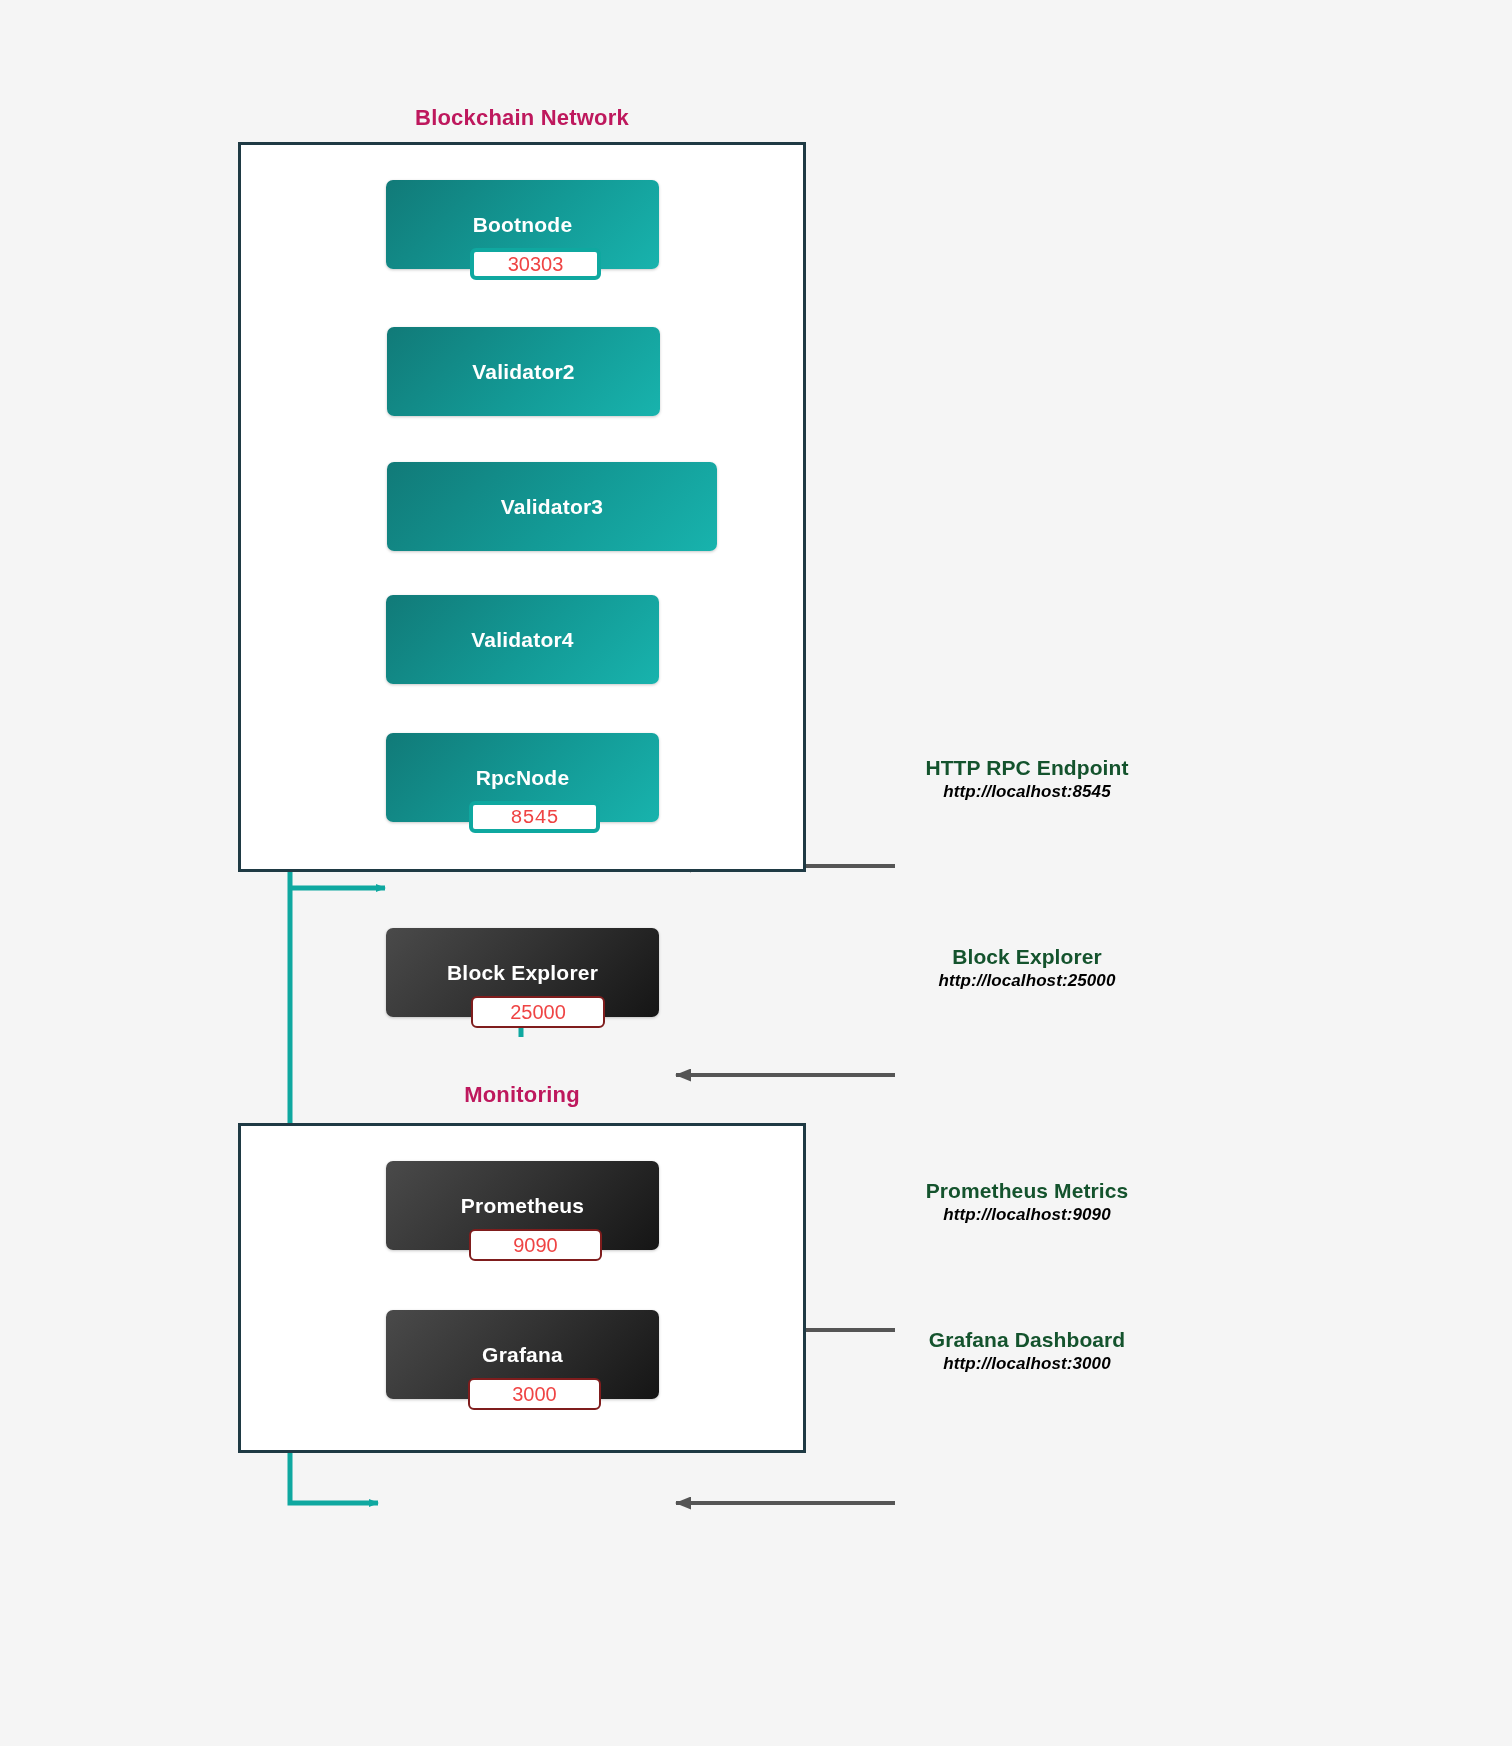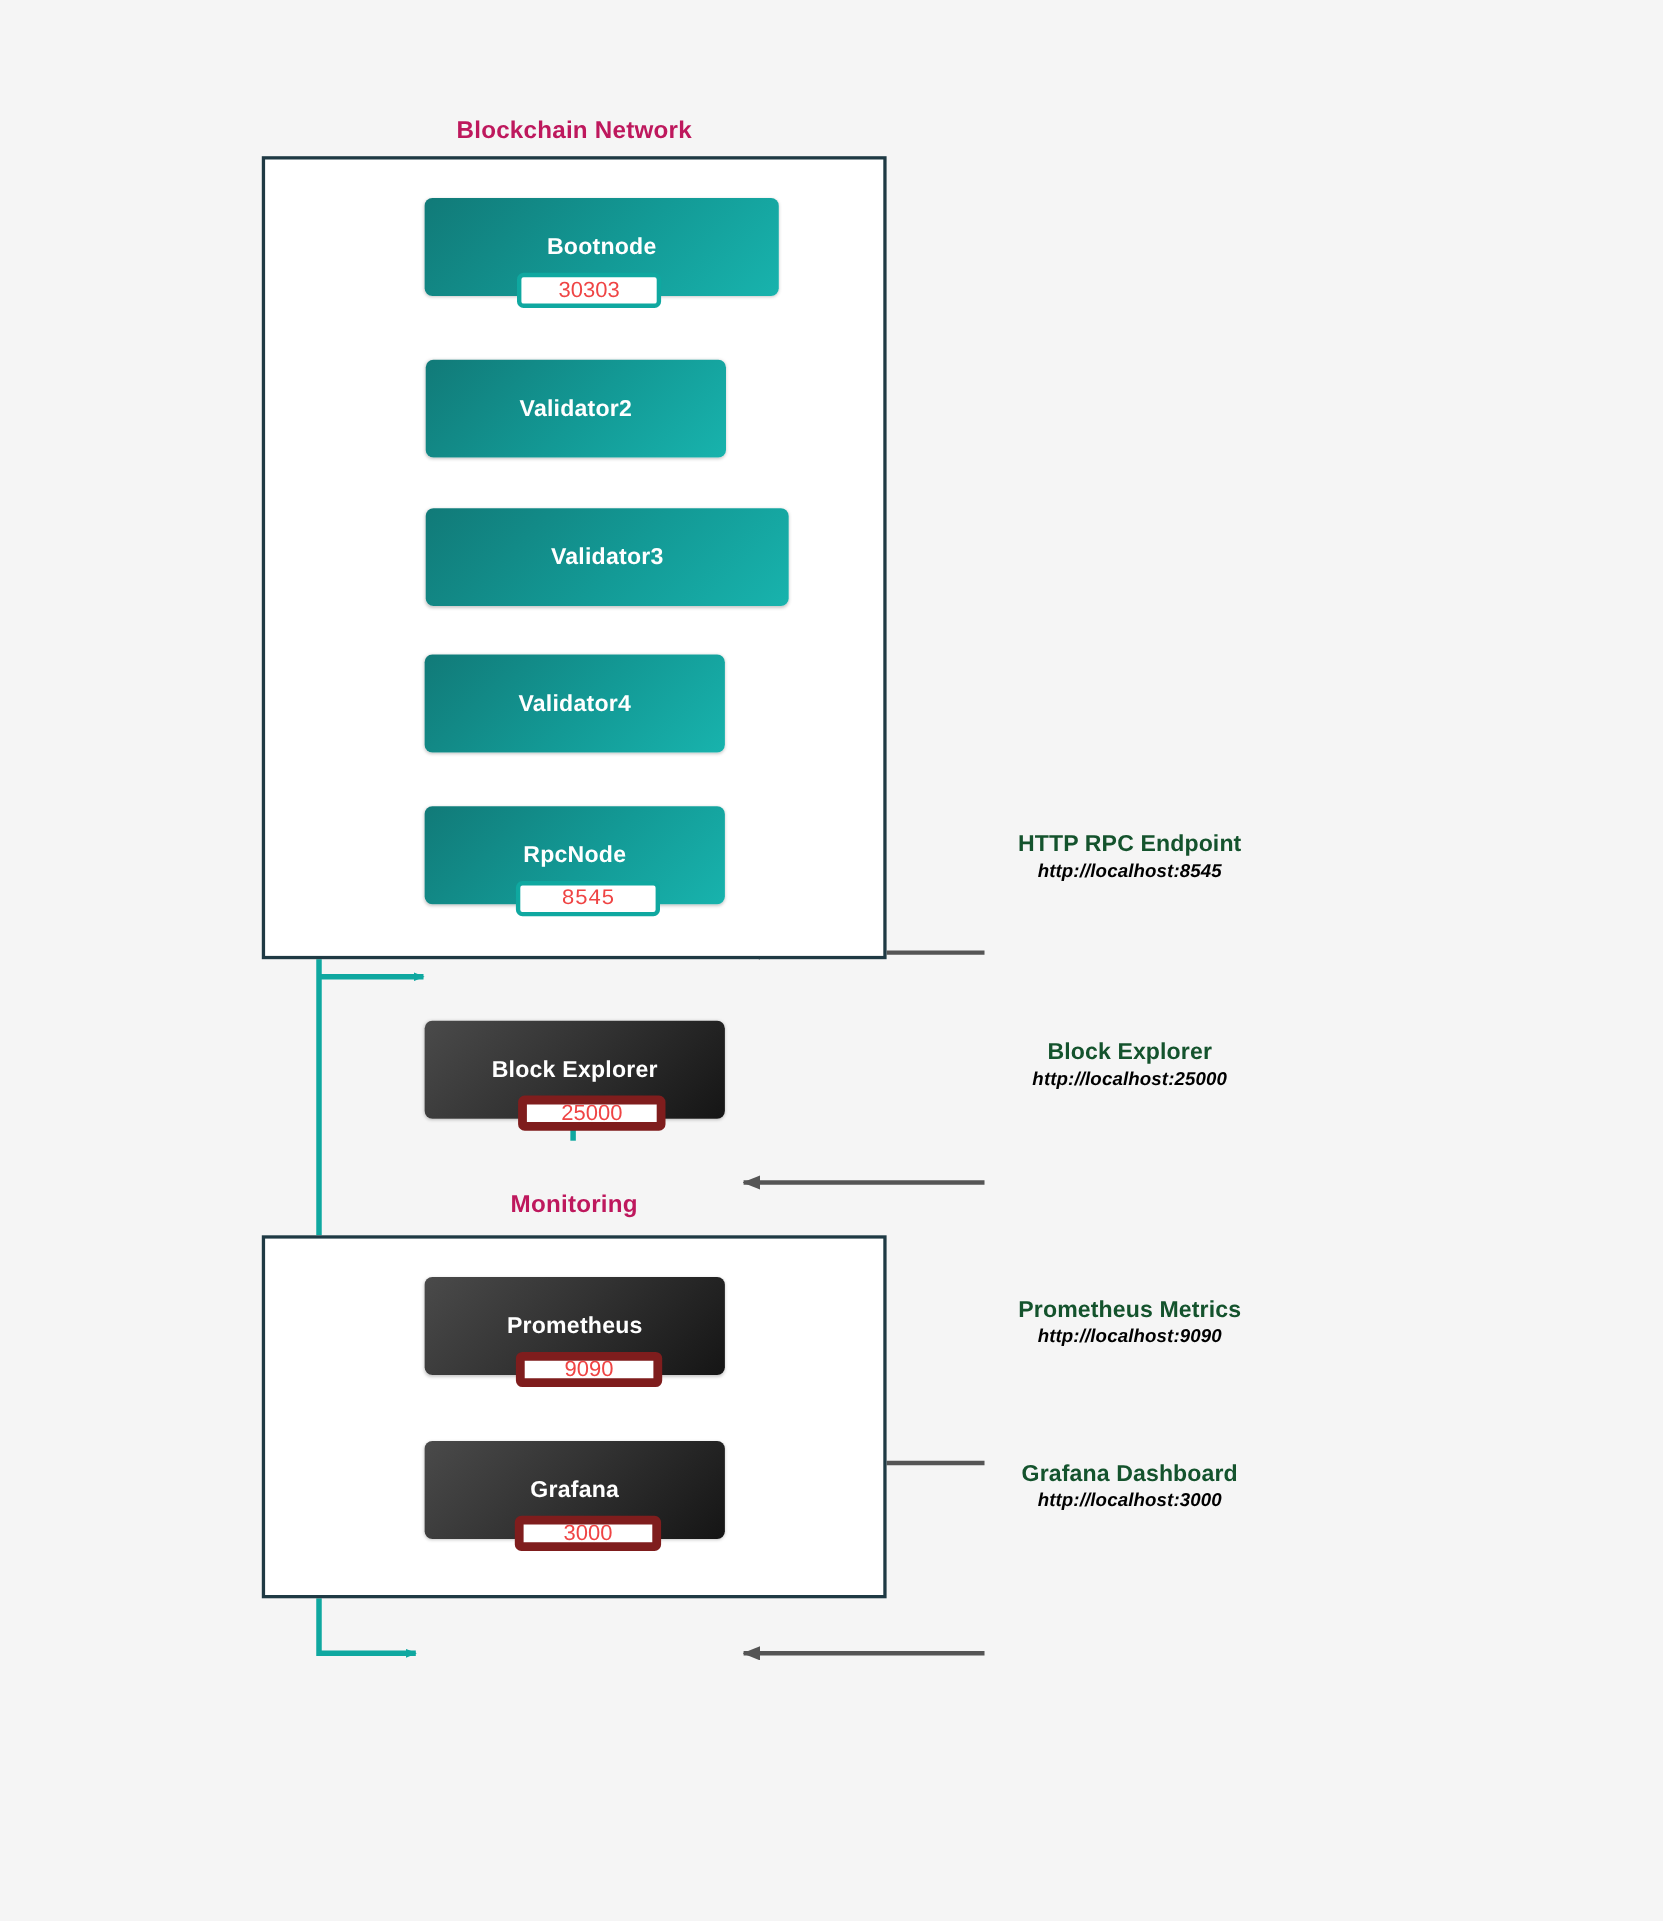--- a/index.html
+++ b/index.html
@@ -71,21 +71,21 @@
     display: flex;
     align-items: center;
     justify-content: center;
     font-size: 20px;
     color: #ef4444;
     box-sizing: border-box;
     white-space: nowrap;
     margin-left: 12px;
   }
   .port-badge.teal-border { border: 4px solid #0fa8a0; }
-  .port-badge.dark-border { border: 8px solid #7f1d1d; }
+  .port-badge.dark-border { border: 2px solid #7f1d1d; }
 
   .annotation {
     position: absolute;
     text-align: center;
     white-space: nowrap;
   }
   .annotation .ann-title {
     font-size: 21px;
     font-weight: bold;
     color: #14532d;
@@ -150,21 +150,21 @@
       <path d="M895,1503 L676,1503" marker-end="url(#arrow-gray)"></path>
     </g>
   </svg>
 
   <div class="cluster-title" style="left:238px; top:105px; width:568px;">Blockchain Network</div>
   <div class="cluster-box" style="left:238px; top:142px; width:568px; height:730px;"></div>
 
   <div class="cluster-title" style="left:238px; top:1082px; width:568px;">Monitoring</div>
   <div class="cluster-box" style="left:238px; top:1123px; width:568px; height:330px;"></div>
 
-  <div class="node teal" style="left:386px; top:180px; width:322px; height:89px;">
+  <div class="node teal" style="left:386px; top:180px; width:273px; height:89px;">
     <span class="node-label">Bootnode</span>
   </div>
   <div class="port-badge teal-border" style="left:458px; top:248px; width:131px; height:32px;">
     <span>30303</span>
   </div>
 
   <div class="node teal" style="left:387px; top:327px; width:273px; height:89px;">
     <span class="node-label">Validator2</span>
   </div>
 

